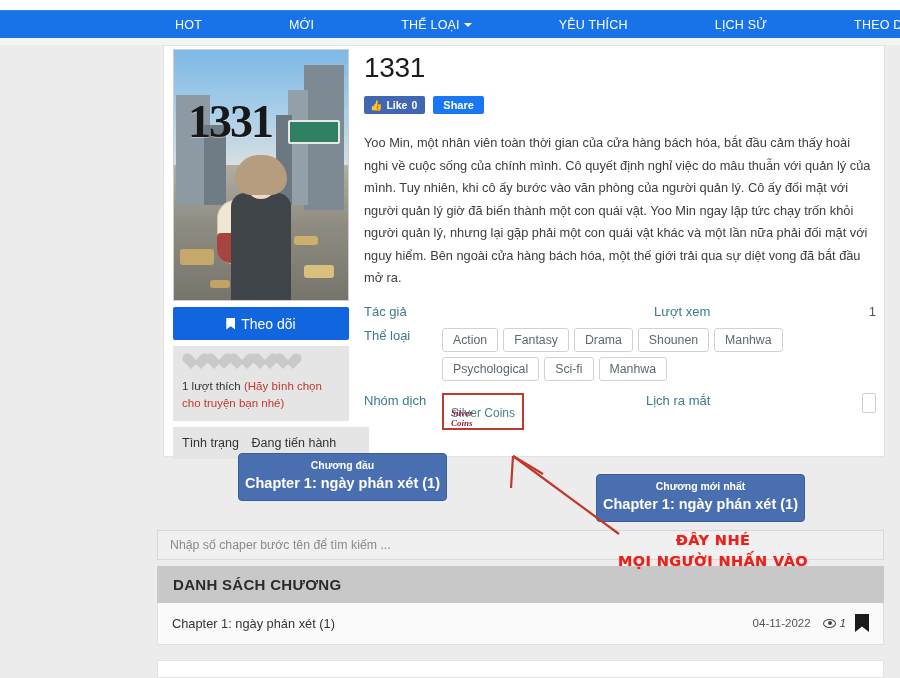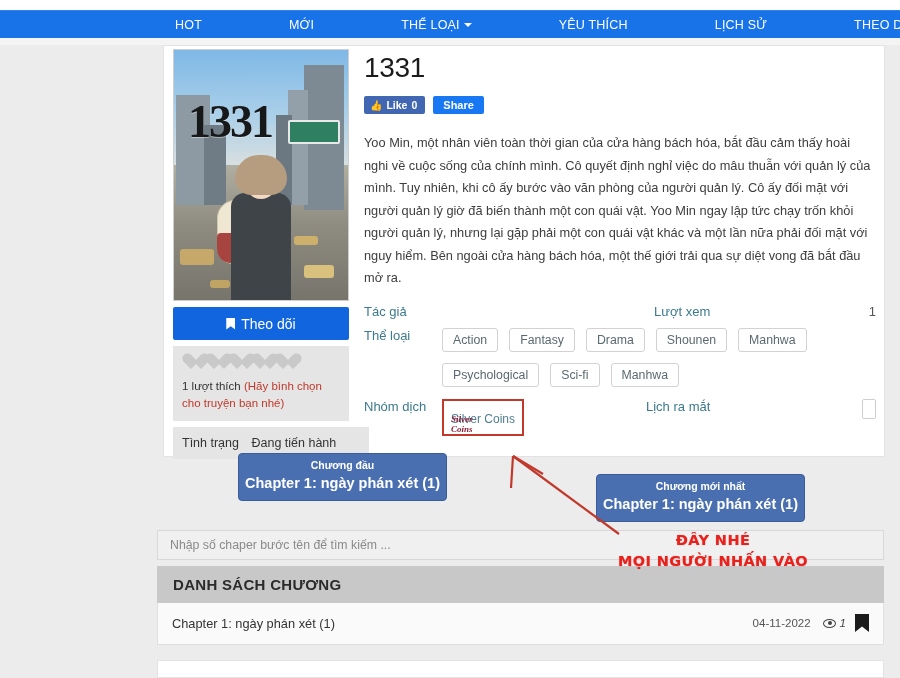--- a/index.html
+++ b/index.html
@@ -185,21 +185,21 @@
   }
   .metarow {
     display: flex; align-items: flex-start;
     margin-bottom: 9px; font-size: 13px;
   }
   .mlabel { color: #3c7a8c; width: 78px; flex: none; }
   .mvalue { color: #555; flex: 1; }
   .mlabel2 { color: #3c7a8c; width: 78px; flex: none; }
   .meta-right { display: flex; width: 222px; flex: none; }
   .views-val { color: #555; margin-left: auto; }
-  .tagrow { display: flex; flex-wrap: wrap; gap: 11px; width: 420px; }
+  .tagrow { display: flex; flex-wrap: wrap; gap: 5px; width: 420px; }
   .tag {
     border: 1px solid #d2d2d2; border-radius: 3px;
     padding: 4px 10px; font-size: 12.3px; color: #5b6a70;
     background: #fff; cursor: pointer;
   }
   .grouprow { display:flex; align-items: flex-start; margin-top: 12px; font-size: 13px;}
   .groupbox {
     border: 2px solid #c0392b;
     width: 82px; padding: 10px 6px 8px 6px;
     text-align: center;

